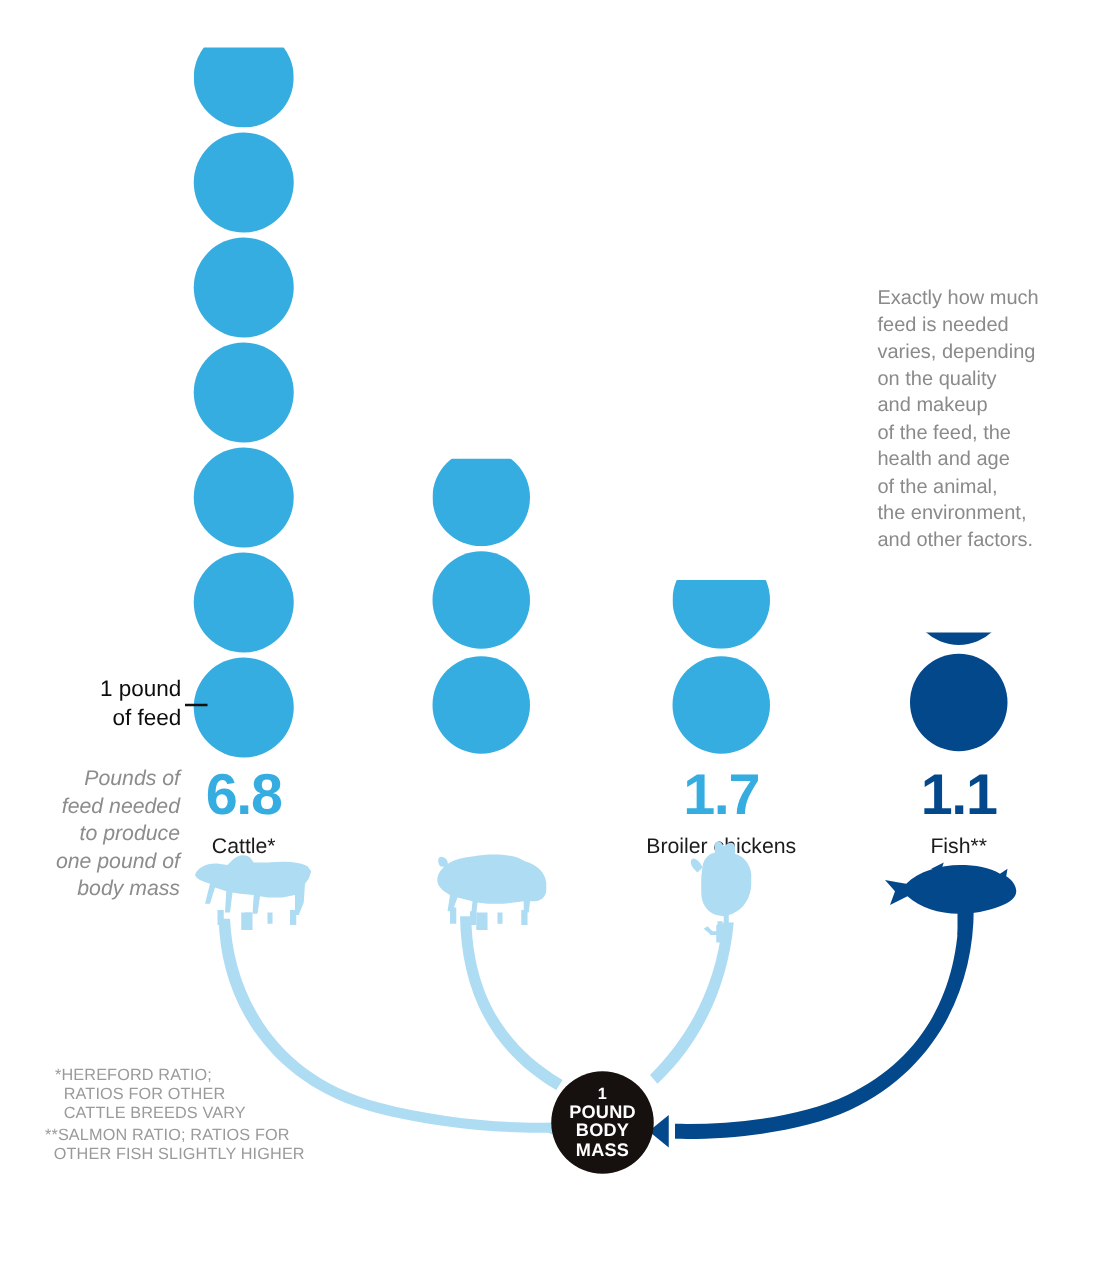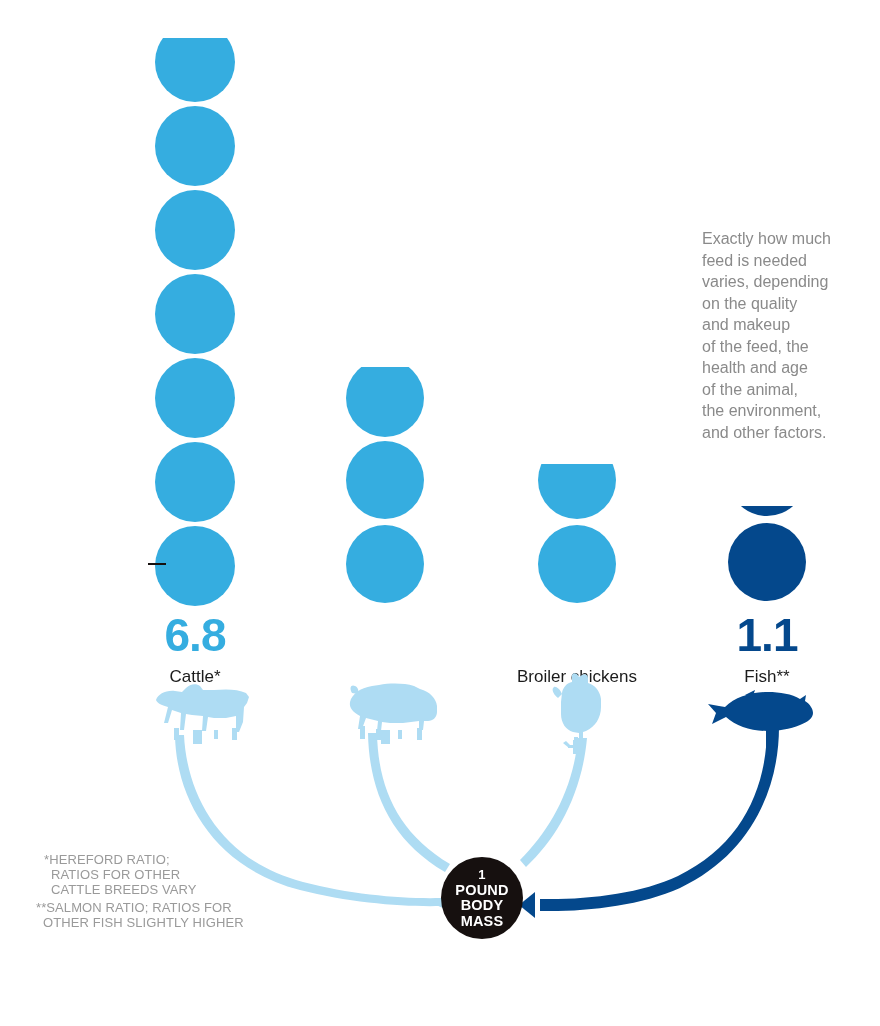--- a/index.html
+++ b/index.html
@@ -164,24 +164,36 @@
     <div class="dot" style="left:0; top:61px; width:78px; height:78px; background:#35ADE0;"></div>
   </div>
 
   <div class="column" style="left:728px; top:506px; width:78px;">
     <div class="partial" style="left:0; top:0; width:78px; height:10px;">
       <i style="top:-68px; width:78px; height:78px; background:#04488C;"></i>
     </div>
     <div class="dot" style="left:0; top:17px; width:78px; height:78px; background:#04488C;"></div>
   </div>
 
+  <div class="feed-callout" style="left:35px; top:540px; width:110px;">
+    <div>1 pound</div>
+    <div>of feed</div>
+  </div>
   <div style="position:absolute; left:148px; top:563px; width:18px; height:2px; background:#16100f;"></div>
 
+  <div class="pounds-caption" style="left:12px; top:612px; width:132px;">
+    <div>Pounds of</div>
+    <div>feed needed</div>
+    <div>to produce</div>
+    <div>one pound of</div>
+    <div>body mass</div>
+  </div>
 
   <div class="bignum" style="left:145px; top:612px; width:100px; color:#35ADE0;">6.8</div>
+  <div class="bignum" style="left:527px; top:612px; width:100px; color:#35ADE0;">1.7</div>
   <div class="bignum" style="left:717px; top:612px; width:100px; color:#04488C;">1.1</div>
 
   <div class="animal-label" style="left:125px; top:667px; width:140px;">Cattle*</div>
   <div class="animal-label" style="left:315px; top:702px; width:140px;">Pigs</div>
   <div class="animal-label" style="left:492px; top:667px; width:170px;">Broiler chickens</div>
   <div class="animal-label" style="left:697px; top:667px; width:140px;">Fish**</div>
 
   <svg class="layer" width="880" height="1026" viewBox="0 0 880 1026">
 
     <g fill="#AEDCF3">

